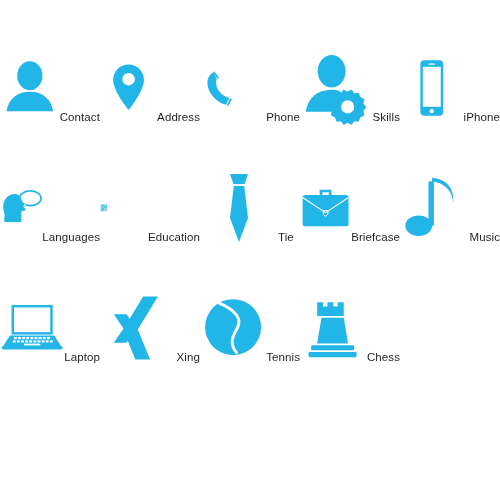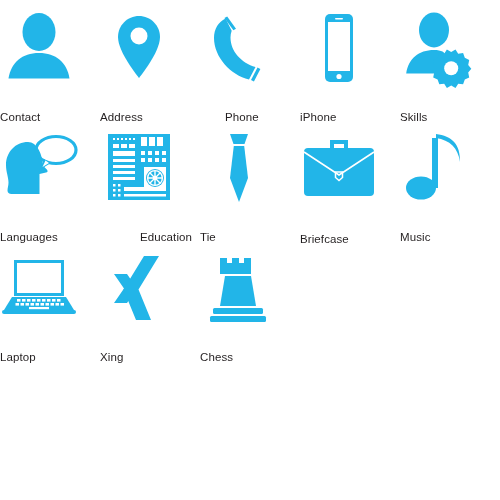--- a/index.html
+++ b/index.html
@@ -29,28 +29,27 @@
     grid-template-columns: repeat(5, 100px);
     grid-auto-rows: 120px;
     width: 500px;
     margin: 0;
     padding: 0;
     list-style: none;
   }
 
   .icon-cell {
     display: flex;
-    flex-direction: column;
-    align-items: flex-start;
+    flex-direction: row;
+    align-items: flex-end;
     justify-content: flex-start;
     width: 100px;
     height: 120px;
     box-sizing: border-box;
     padding-top: 8px;
-    gap: 16px;
   }
 
   .icon-art {
     width: 78px;
     height: 72px;
     display: flex;
     align-items: center;
     justify-content: center;
     overflow: visible;
   }
@@ -109,41 +108,41 @@
             <path d="M51 68 L57.5 55.6 L60.4 57 L53.9 69.4 z"></path>
           </g>
         </svg>
       </div>
       <div class="icon-label" style="color: rgb(35, 31, 32); padding-left: 25px;">Phone</div>
     </div>
 
     <div class="icon-cell">
       <div class="icon-art">
         <svg viewBox="0 0 78 72" xmlns="http://www.w3.org/2000/svg" aria-hidden="true">
+          <g fill="#22b5e8">
+            <ellipse cx="34" cy="18" rx="15" ry="17.5"></ellipse>
+            <path d="M34 38C18.5 38 8.5 46.8 6.2 61.5h42.5C46.5 46.8 49.5 38 34 38z"></path>
+            <path d="M55.5 37.5l2.7 4.2 4.9-.6 1.7 4.7 4.4 2.2-1 4.9 3.1 3.8-3.1 3.8 1 4.9-4.4 2.2-1.7 4.7-4.9-.6-2.7 4.2-4.3-2.5-4.3 2.5-2.7-4.2-4.9.6-1.7-4.7-4.4-2.2 1-4.9-3.1-3.8 3.1-3.8-1-4.9 4.4-2.2 1.7-4.7 4.9.6 2.7-4.2 4.3 2.5z"></path>
+          </g>
+          <circle cx="51.2" cy="56.3" r="7" fill="#ffffff"></circle>
+        </svg>
+      </div>
+      <div class="icon-label" style="color: rgb(35, 31, 32);">Skills</div>
+    </div>
+
+    <div class="icon-cell">
+      <div class="icon-art">
+        <svg viewBox="0 0 78 72" xmlns="http://www.w3.org/2000/svg" aria-hidden="true">
           <rect x="25" y="2" width="28" height="68" rx="5" ry="5" fill="#22b5e8"></rect>
           <rect x="28" y="10" width="22" height="49" fill="#ffffff"></rect>
           <rect x="35" y="6" width="8" height="1.6" rx="0.8" fill="#ffffff"></rect>
           <circle cx="39" cy="64.5" r="2.6" fill="#ffffff"></circle>
         </svg>
       </div>
       <div class="icon-label" style="color: rgb(35, 31, 32);">iPhone</div>
-    </div>
-
-    <div class="icon-cell">
-      <div class="icon-art">
-        <svg viewBox="0 0 78 72" xmlns="http://www.w3.org/2000/svg" aria-hidden="true">
-          <g fill="#22b5e8">
-            <ellipse cx="34" cy="18" rx="15" ry="17.5"></ellipse>
-            <path d="M34 38C18.5 38 8.5 46.8 6.2 61.5h42.5C46.5 46.8 49.5 38 34 38z"></path>
-            <path d="M55.5 37.5l2.7 4.2 4.9-.6 1.7 4.7 4.4 2.2-1 4.9 3.1 3.8-3.1 3.8 1 4.9-4.4 2.2-1.7 4.7-4.9-.6-2.7 4.2-4.3-2.5-4.3 2.5-2.7-4.2-4.9.6-1.7-4.7-4.4-2.2 1-4.9-3.1-3.8 3.1-3.8-1-4.9 4.4-2.2 1.7-4.7 4.9.6 2.7-4.2 4.3 2.5z"></path>
-          </g>
-          <circle cx="51.2" cy="56.3" r="7" fill="#ffffff"></circle>
-        </svg>
-      </div>
-      <div class="icon-label" style="color: rgb(35, 31, 32);">Skills</div>
     </div>
 
     <div class="icon-cell">
       <div class="icon-art">
         <svg viewBox="0 0 78 72" xmlns="http://www.w3.org/2000/svg" aria-hidden="true">
           <g fill="#22b5e8">
             <path d="M28 10C15.5 10 6 20 6 33c0 7 2.5 12 2.5 17.5 0 3-1 5.5-1 8 0 2 1.5 3.5 4 3.5h28V42l6.5-1.5c1.5-.4 2-1.3 1.2-2.6L43 33.5C42.3 22 37 10 28 10z"></path>
             <path d="M41 34.5l5.5 3.2-5.5 3.2z"></path>
           </g>
           <ellipse cx="56" cy="18" rx="20" ry="13.5" fill="none" stroke="#22b5e8" stroke-width="3.2"></ellipse>
@@ -292,20 +291,29 @@
           <g fill="#22b5e8">
             <path d="M14 22 L27 22 L37 36.5 L27 51 L14 51 L24 36.5 z"></path>
             <path d="M44 4 L59 4 L38.5 37.5 L51 68 L36 68 L23.5 37.5 z"></path>
           </g>
         </svg>
       </div>
       <div class="icon-label" style="color: rgb(35, 31, 32);">Xing</div>
     </div>
 
 
+    <div class="icon-cell">
+      <div class="icon-art">
+        <svg viewBox="0 0 78 72" xmlns="http://www.w3.org/2000/svg" aria-hidden="true">
+          <circle cx="39" cy="35" r="33" fill="#22b5e8"></circle>
+          <path d="M21 6 C42 14 50 26 44 36 C38 46 34 56 44 66" fill="none" stroke="#ffffff" stroke-width="3.4"></path>
+        </svg>
+      </div>
+      <div class="icon-label" style="color: rgb(35, 31, 32);">Tennis</div>
+    </div>
 
     <div class="icon-cell">
       <div class="icon-art">
         <svg viewBox="0 0 78 72" xmlns="http://www.w3.org/2000/svg" aria-hidden="true">
           <g fill="#22b5e8">
             <path d="M20 6 h7 v5 h5 v-5 h7 v5 h5 v-5 h7 v16 h-31 z"></path>
             <path d="M25 24 h26 l5 30 h-36 z"></path>
             <rect x="13" y="56" width="50" height="6" rx="1.5"></rect>
             <rect x="10" y="64" width="56" height="6" rx="1.5"></rect>
           </g>

